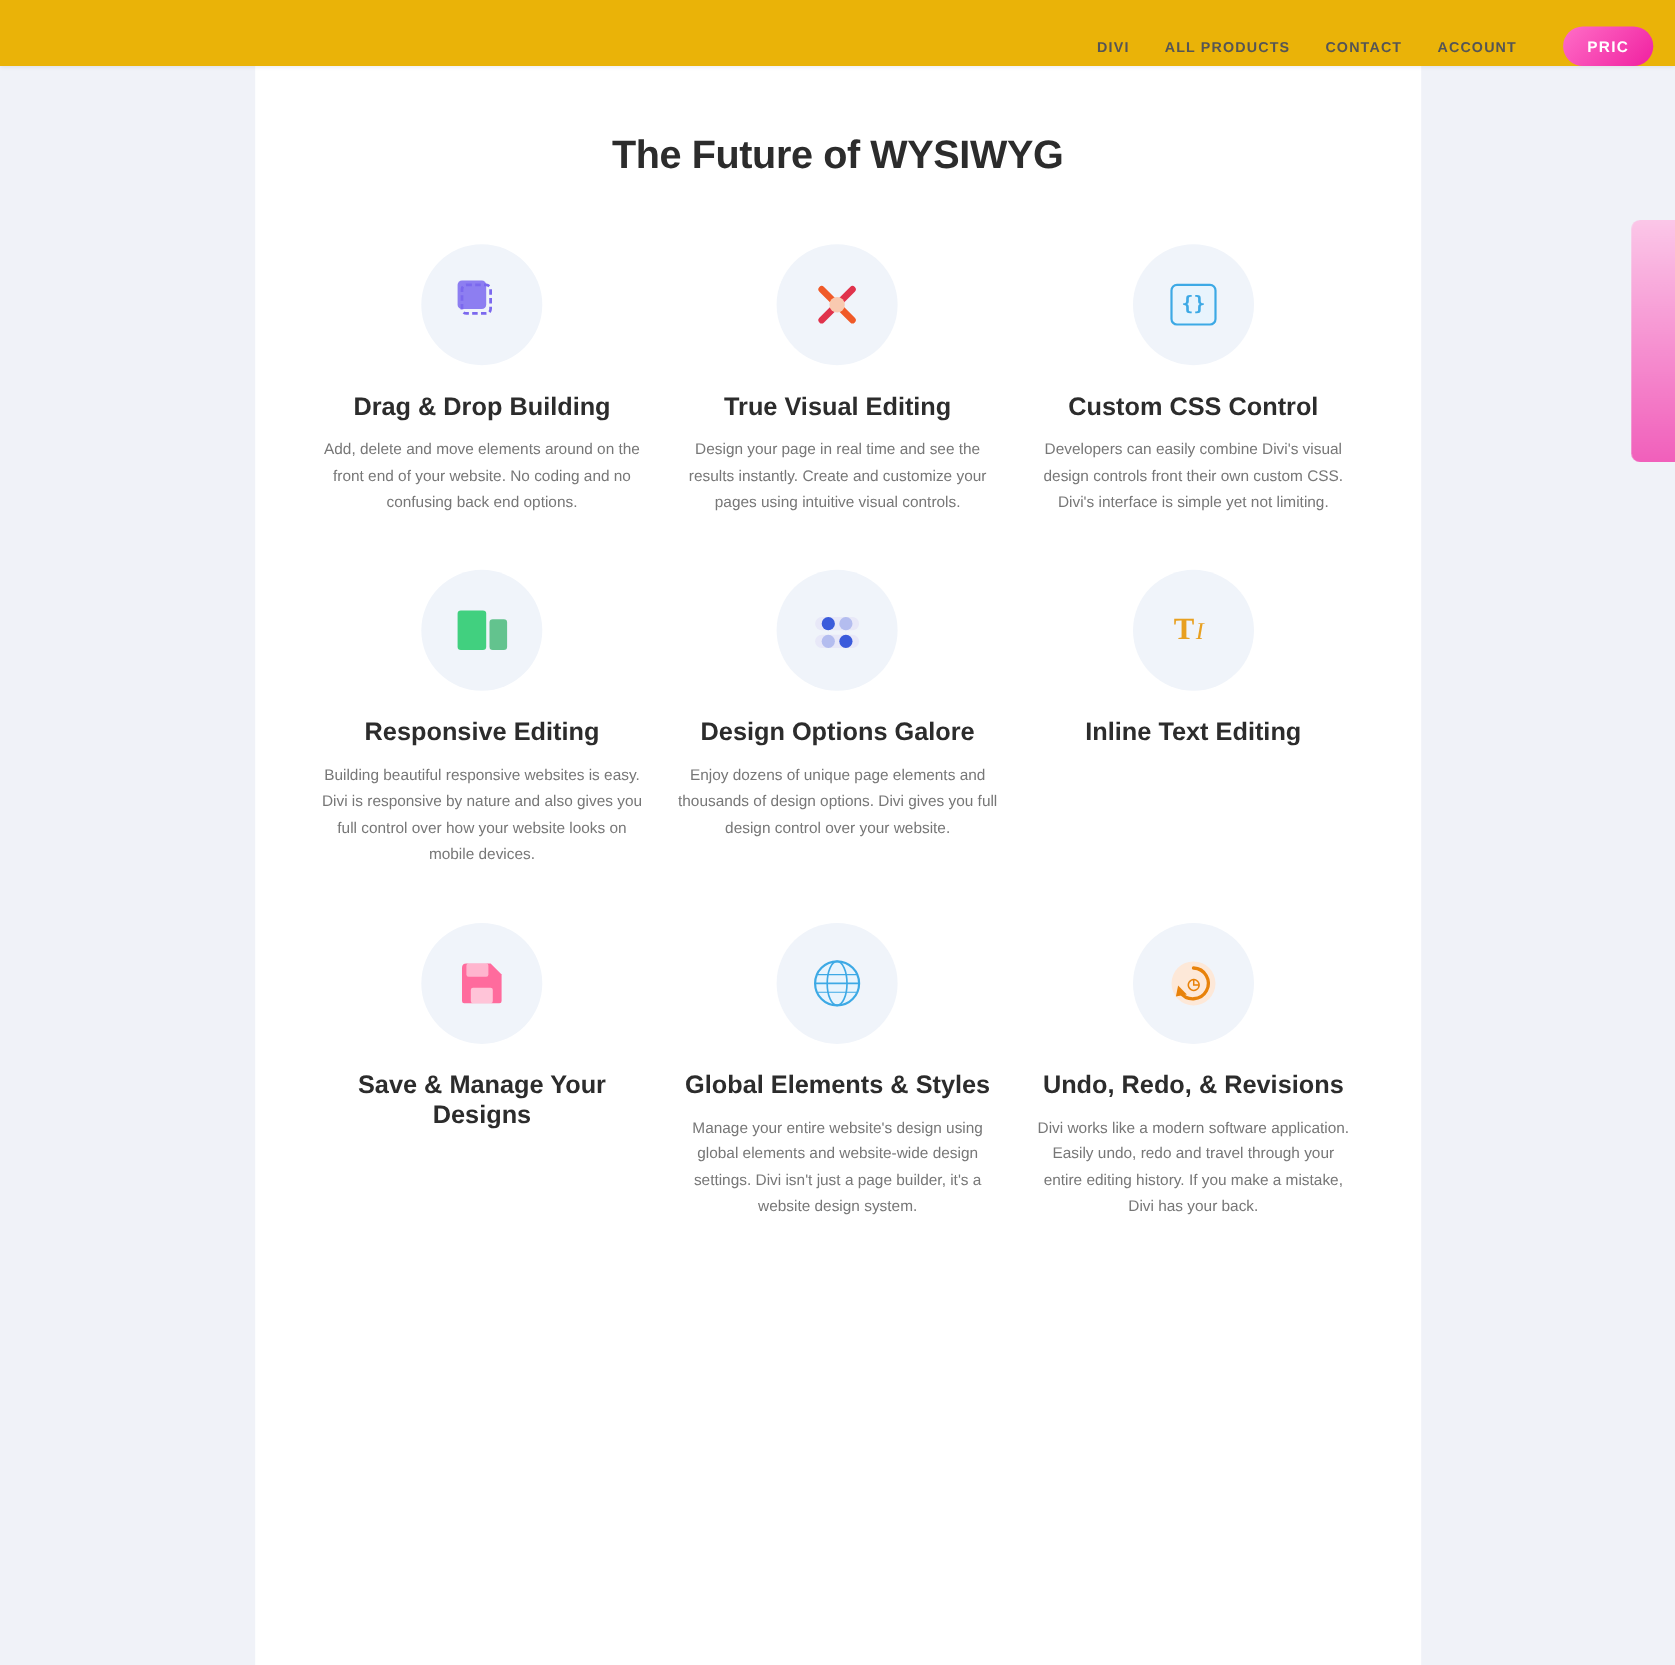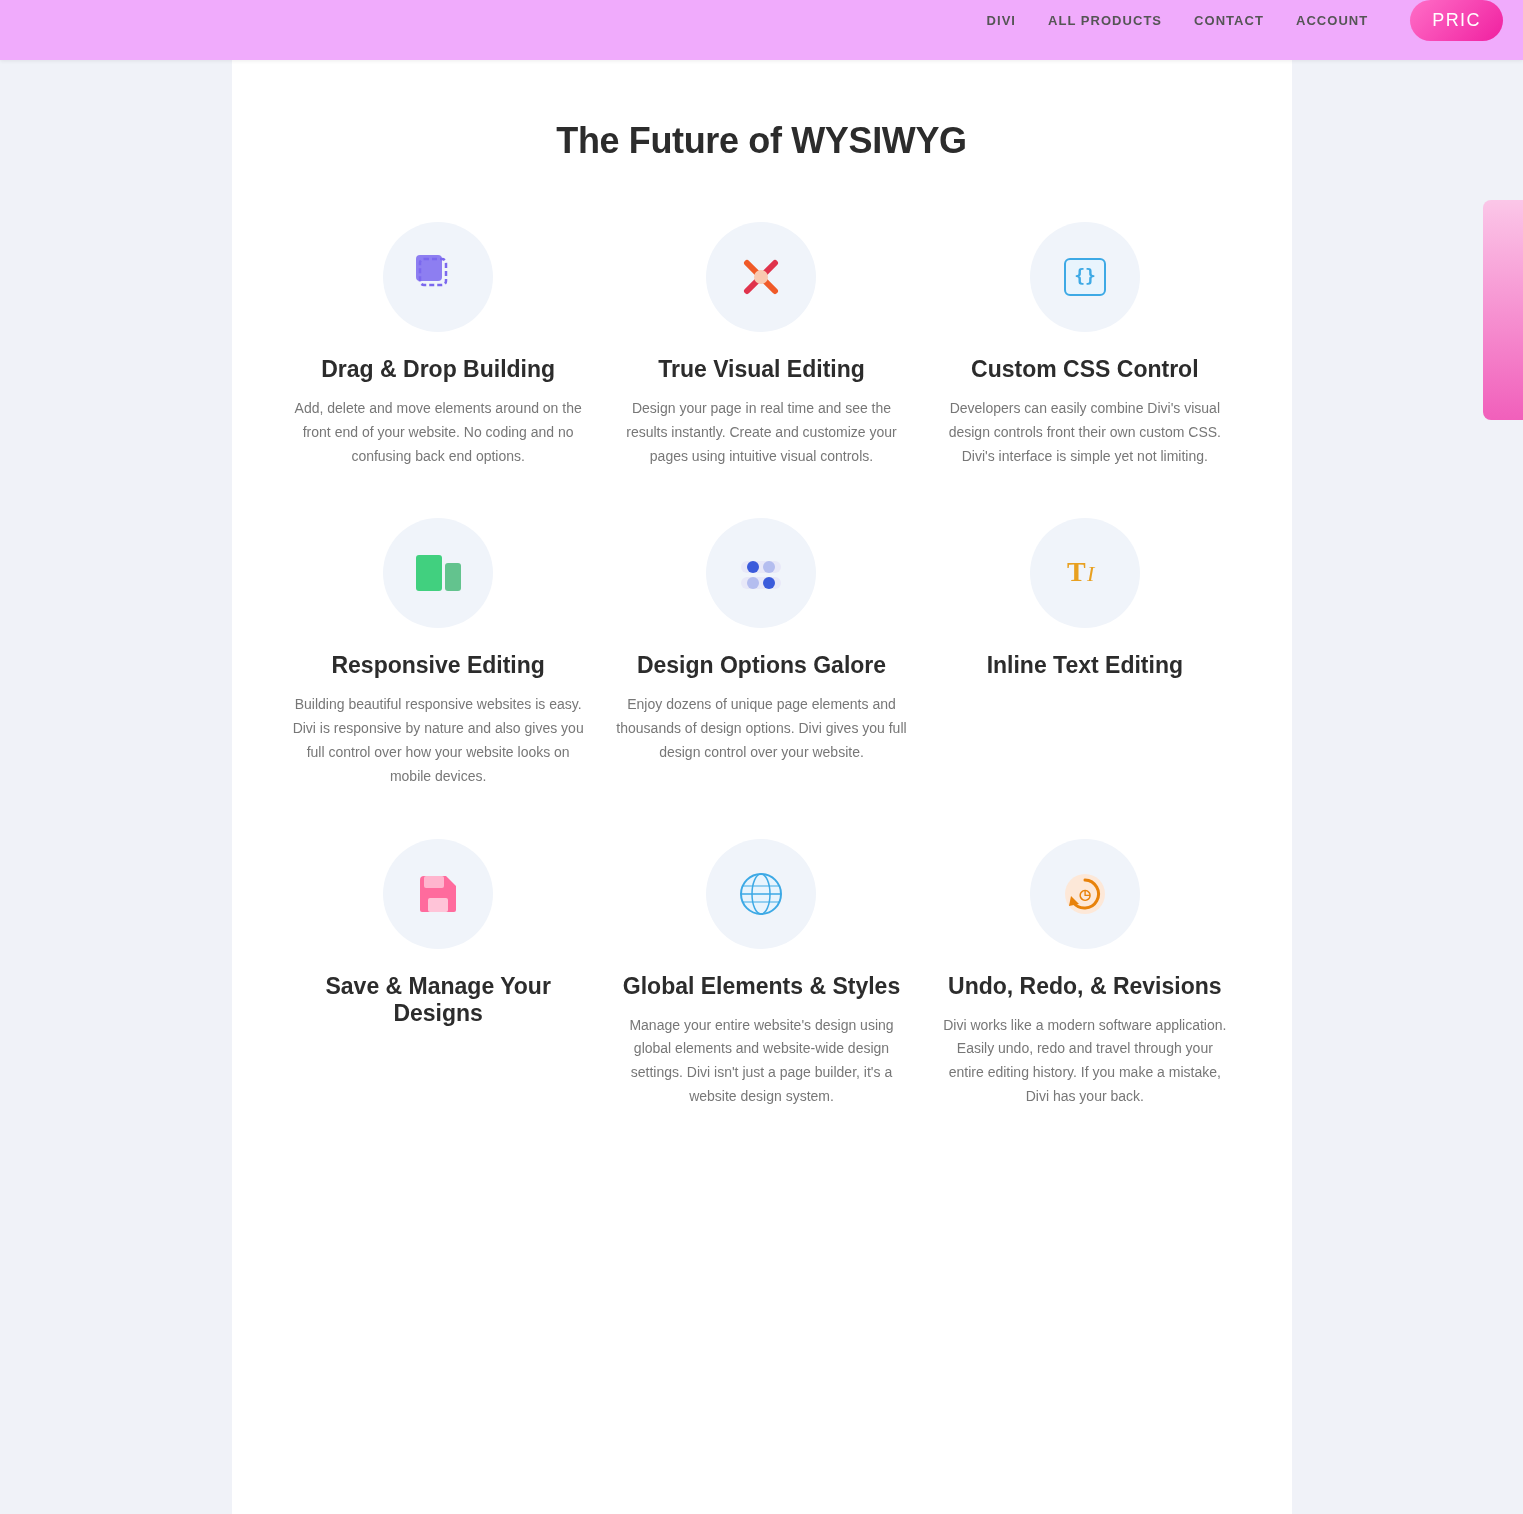--- a/index.html
+++ b/index.html
@@ -7,23 +7,23 @@
       font-family: -apple-system, BlinkMacSystemFont, 'Segoe UI', sans-serif;
       background: #f0f2f8;
       min-height: 1514px;
     }
 
     
     .nav {
       position: fixed;
       top: 0; left: 0; right: 0;
       height: 60px;
-      background: #f0abfc;
-      display: flex;
-      align-items: flex-start;
+      background: #eab308;
+      display: flex;
+      align-items: flex-end;
       justify-content: flex-end;
       padding: 0 20px;
       z-index: 100;
       box-shadow: 0 1px 4px rgba(0,0,0,0.08);
     }
     .nav-links {
       display: flex;
       align-items: center;
       gap: 32px;
     }
@@ -34,22 +34,22 @@
       color: #555;
       text-decoration: none;
       cursor: pointer;
     }
     .nav-btn {
       background: linear-gradient(135deg, #ff6ec7, #f020a0);
       color: #fff;
       border: none;
       border-radius: 30px;
       padding: 10px 22px;
-      font-size: 18px;
-      font-weight: 400;
+      font-size: 14px;
+      font-weight: 700;
       letter-spacing: 0.08em;
       cursor: pointer;
       margin-left: 10px;
     }
 
     
     .side-deco {
       position: fixed;
       right: 0;
       top: 200px;

